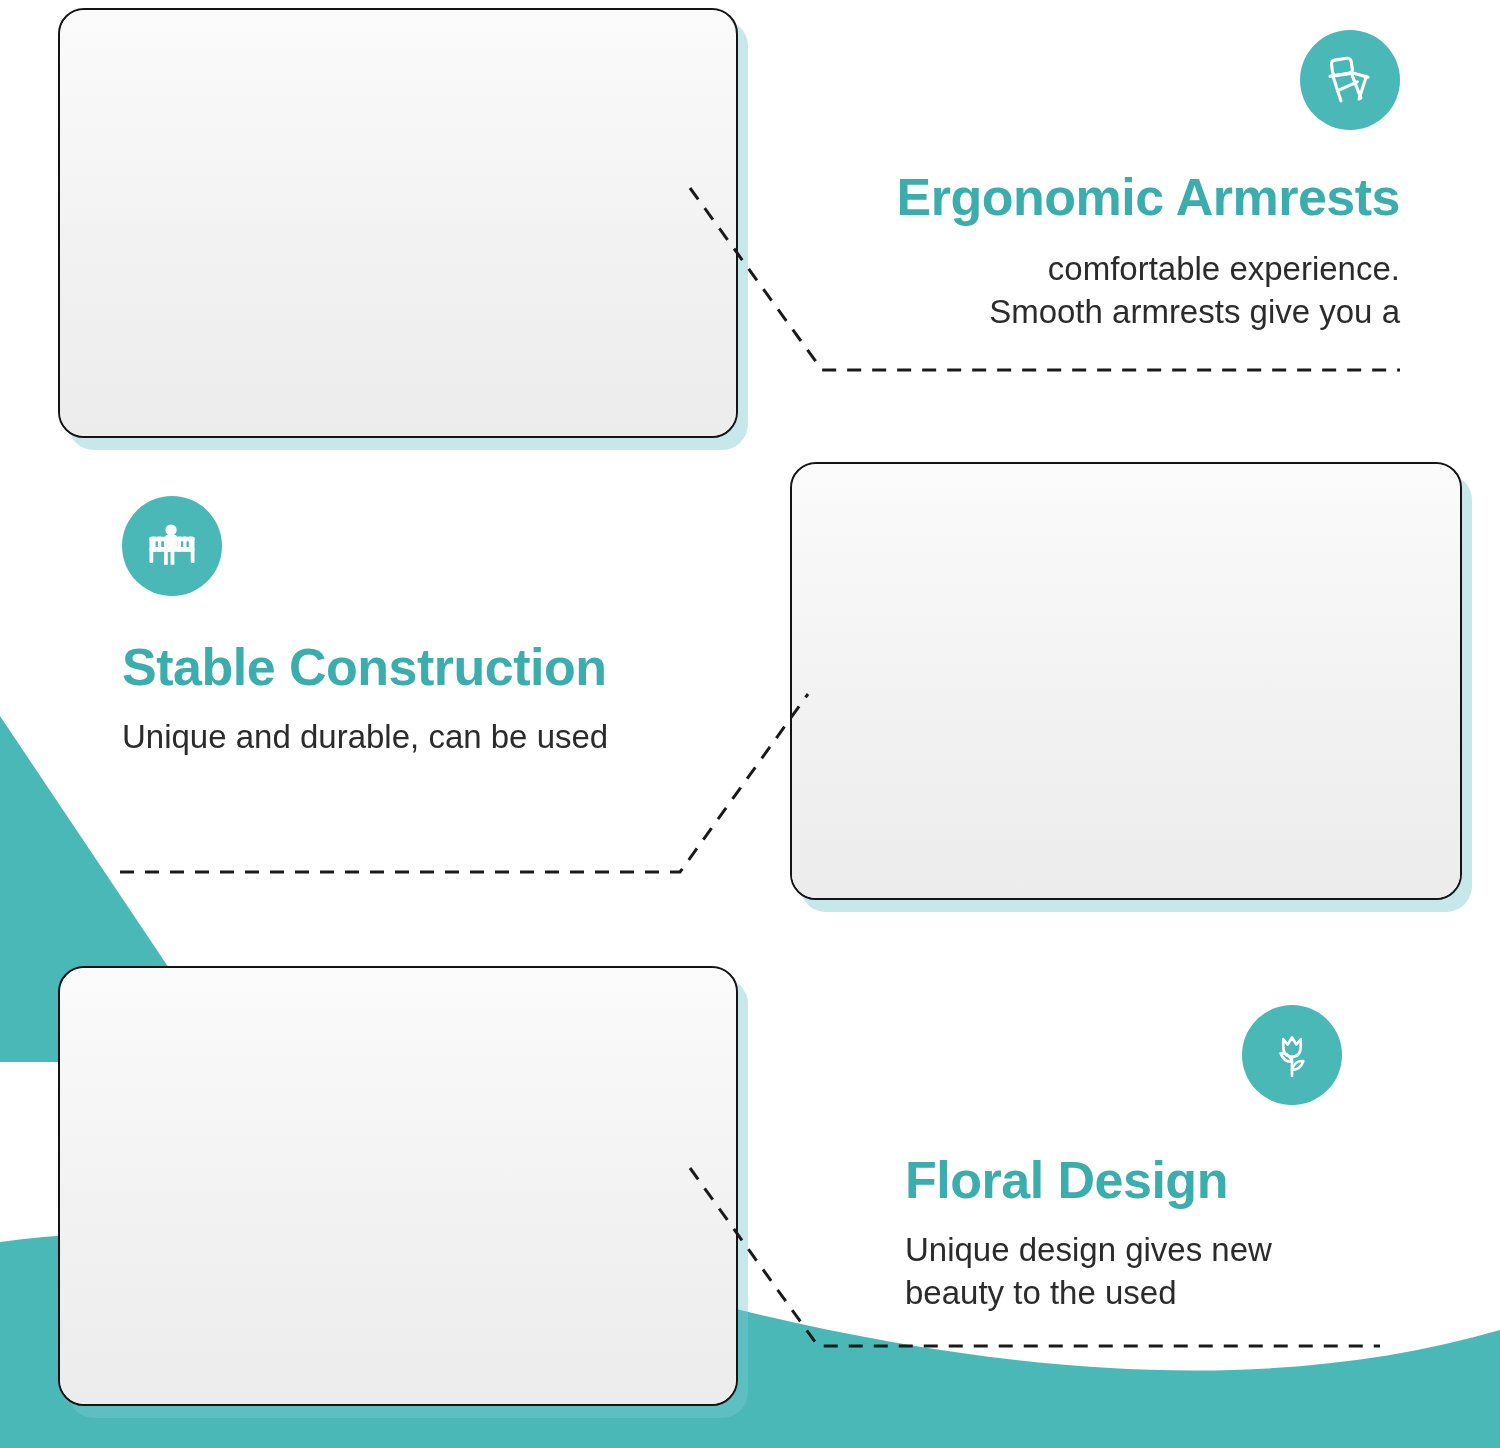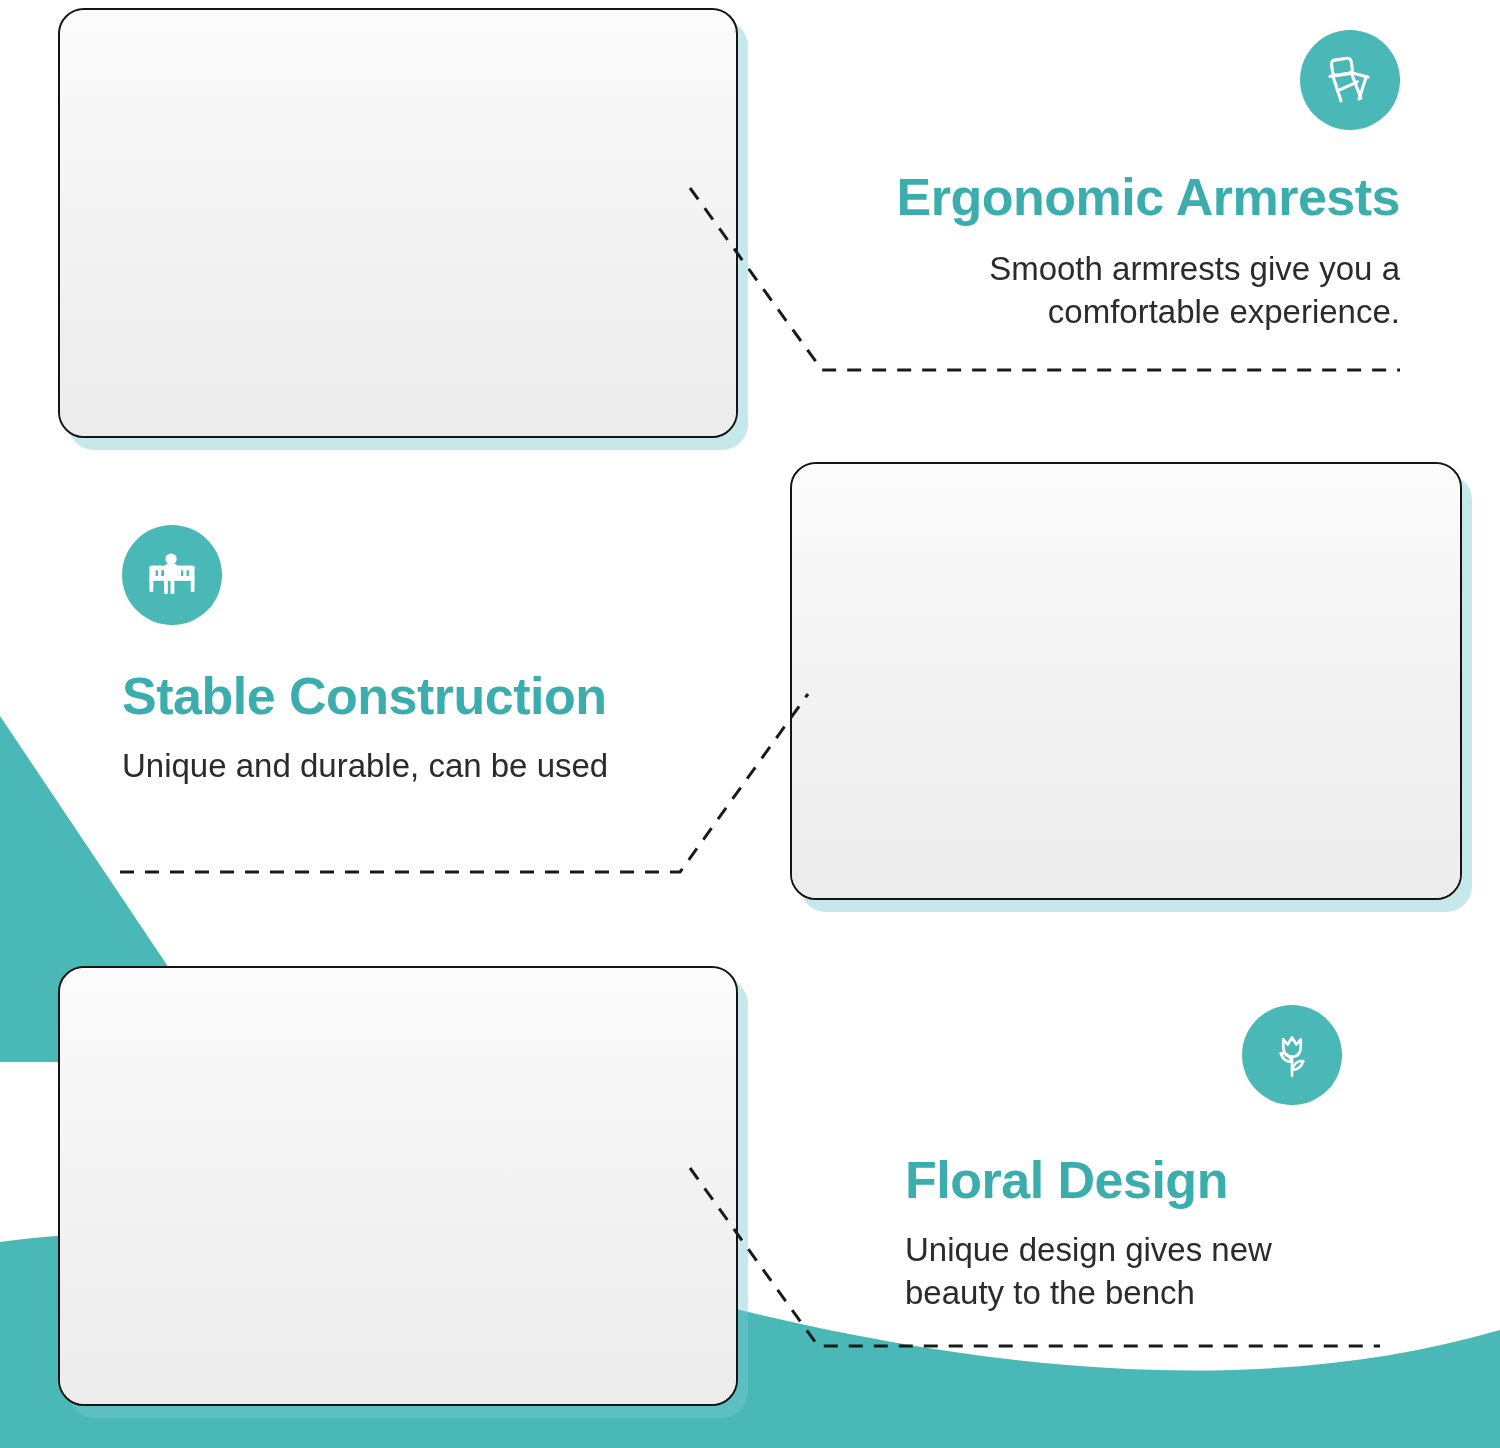--- a/index.html
+++ b/index.html
@@ -63,21 +63,21 @@
     font-size:33px;
     line-height:1.32;
     font-weight:400;
   }
 
   #feat-armrest { left:800px; top:30px; width:600px; text-align:right; }
   #feat-armrest .badge { margin-left:auto; }
   #feat-armrest .f-title { margin-top:40px; }
   #feat-armrest .f-desc { margin-top:22px; }
 
-  #feat-stable { left:122px; top:525px; width:600px; text-align:left; }
+  #feat-stable { left:122px; top:496px; width:600px; text-align:left; }
   #feat-stable .f-title { margin-top:44px; }
   #feat-stable .f-desc { margin-top:20px; }
 
   #feat-floral { left:905px; top:1005px; width:495px; text-align:left; }
   #feat-floral .badge { margin-left:auto; margin-right:58px; }
   #feat-floral .f-title { margin-top:48px; }
   #feat-floral .f-desc { margin-top:20px; }
 </style>
 </head>
 <body>
@@ -292,22 +292,22 @@
       <path d="M10 28 L34 24"></path>
       <path d="M13 27 L22 55"></path>
       <path d="M33 23 L44 52"></path>
       <path d="M34 24 L52 29"></path>
       <path d="M50 28 L42 53"></path>
       <path d="M18 44 L40 34"></path>
     </svg>
   </div>
   <div class="f-title">Ergonomic Armrests</div>
   <div class="f-desc">
+    <div>comfortable experience.</div>
     <div>Smooth armrests give you a</div>
-    <div>comfortable experience.</div>
   </div>
 </div>
 
 <div class="feature" id="feat-stable">
   <div class="badge">
     <svg width="60" height="60" viewBox="0 0 64 64" xmlns="http://www.w3.org/2000/svg" fill="#ffffff">
 
       <rect x="8" y="22" width="48" height="5" rx="2"></rect>
       <rect x="8" y="33" width="48" height="5" rx="2"></rect>
       <rect x="11" y="22" width="3.5" height="16"></rect>
@@ -337,15 +337,15 @@
       <path d="M22 14 L22 22 C22 30 26 34 32 34 C38 34 42 30 42 22 L42 14
                L37 20 L32 12 L27 20 Z"></path>
       <path d="M32 34 L32 56"></path>
       <path d="M32 40 C26 40 21 36 19 30 C25 29 30 33 32 40 Z"></path>
       <path d="M32 49 C38 49 43 45 45 39 C39 38 34 42 32 49 Z"></path>
     </svg>
   </div>
   <div class="f-title">Floral Design</div>
   <div class="f-desc">
     <div>Unique design gives new</div>
-    <div>beauty to the bench</div>
+    <div>beauty to the used</div>
   </div>
 </div>
 
 </body></html>

